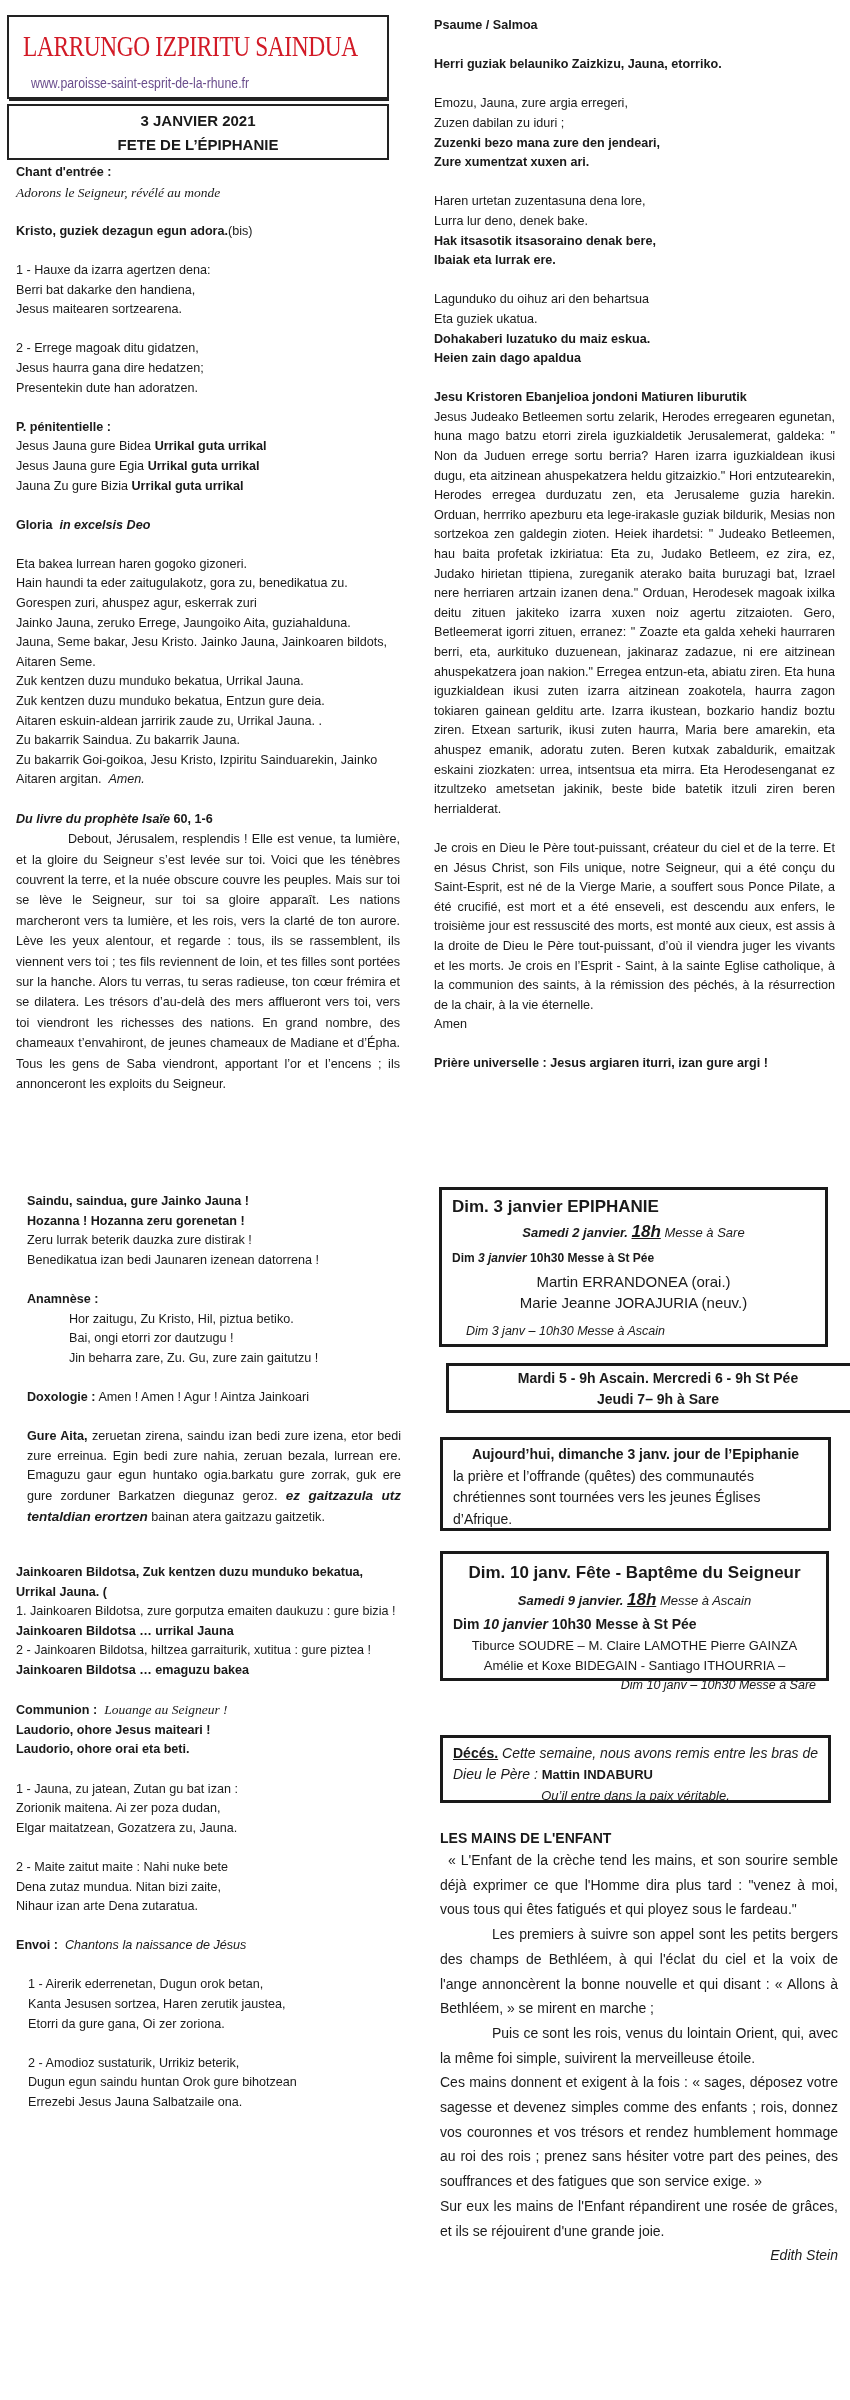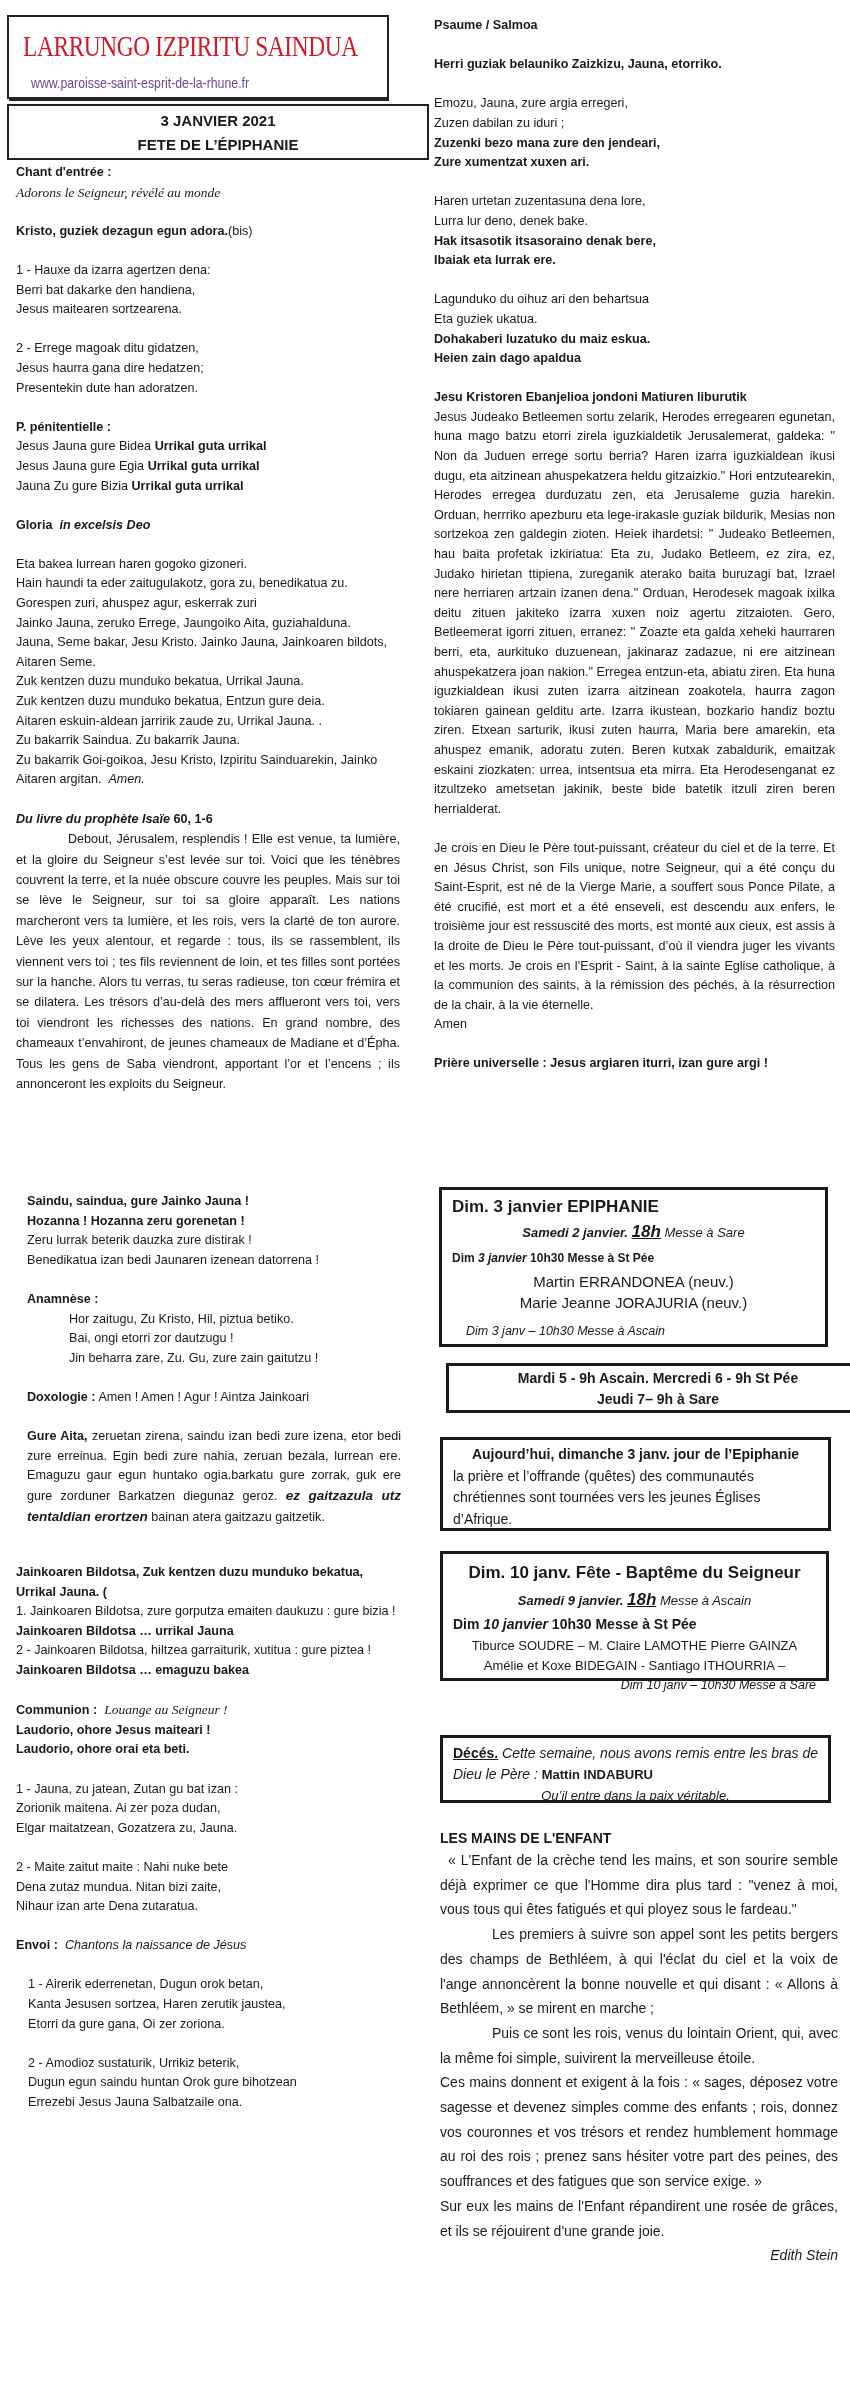--- a/index.html
+++ b/index.html
@@ -14,21 +14,21 @@
   .serif-i { font-family: "Liberation Serif", serif; font-style: italic; font-size: 13.5px; }
   .just { text-align: justify; }
   .gap { height: 19.6px; }
   .indent { text-indent: 52px; }
 
   
   .hdr-box { position: absolute; left: 7px; top: 15px; width: 382px; height: 84px; border: 2px solid #222; border-bottom: none; }
   .hdr-title { position: absolute; left: 14px; top: 12px; font-family: "Liberation Serif", serif; color: #d21a26; font-size: 30px; letter-spacing: -0.5px; transform: scaleX(0.78); transform-origin: left; white-space: nowrap; line-height: 34px; }
   .hdr-url { position: absolute; left: 22px; top: 56px; color: #6a4d8c; font-size: 15px; transform: scaleX(0.82); transform-origin: left; white-space: nowrap; }
   .hdr-shadow { position: absolute; left: 9px; top: 97px; width: 380px; height: 4px; background: #222; }
-  .date-box { position: absolute; left: 7px; top: 104px; width: 422px; height: 56px; border: 2.5px solid #222; text-align: center; font-weight: bold; font-size: 15px; line-height: 24px; padding-top: 3px; }
+  .date-box { position: absolute; left: 7px; top: 104px; width: 382px; height: 56px; border: 2.5px solid #222; text-align: center; font-weight: bold; font-size: 15px; line-height: 24px; padding-top: 3px; }
 
   
   .box { position: absolute; border: 3px solid #1a1a1a; }
   .box1 { left: 439px; top: 1187px; width: 389px; height: 160px; padding: 4px 10px; }
   .box2 { left: 446px; top: 1363px; width: 424px; height: 50px; text-align: center; font-weight: bold; font-size: 14px; line-height: 21px; padding-top: 2px; }
   .box3 { left: 440px; top: 1437px; width: 391px; height: 94px; padding: 4px 10px; font-size: 14px; line-height: 21.5px; }
   .box4 { left: 440px; top: 1551px; width: 389px; height: 130px; padding: 6px 10px; }
   .box5 { left: 440px; top: 1735px; width: 391px; height: 68px; padding: 5px 10px; font-size: 14px; line-height: 21px; }
   .big-head { font-weight: bold; font-size: 17px; line-height: 26px; }
   .u { text-decoration: underline; }
@@ -185,21 +185,21 @@
   </section>
   <div class="gap"></div>
   <div class="b">Prière universelle :  Jesus argiaren iturri, izan gure argi !</div>
 </div>
 
 <div class="box box1">
   <div class="big-head">Dim. 3 janvier   EPIPHANIE</div>
   <div style="text-align:center; font-size:13px; margin-top:2px;"><span class="bi">Samedi 2 janvier.</span> <span class="bi u" style="font-size:17px;">18h</span> <span class="i">Messe à Sare</span></div>
   <div style="margin-top:6px; font-size:12px;"><span class="b">Dim</span> <span class="bi">3 janvier</span> <span class="b">10h30  Messe à St Pée</span></div>
   <div style="text-align:center; font-size:15px; line-height:21px; margin-top:3px;">
-    <div>Martin ERRANDONEA (neuv.)</div>
+    <div>Martin ERRANDONEA (orai.)</div>
     <div>Marie Jeanne JORAJURIA (neuv.)</div>
   </div>
   <div class="i" style="margin-top:9px; padding-left:14px; font-size:12.5px;">Dim 3 janv – 10h30 Messe à Ascain</div>
 </div>
 
 <div class="box box2">
   <div>Mardi 5 - 9h   Ascain.  Mercredi 6 - 9h St Pée</div>
   <div>Jeudi 7– 9h à Sare</div>
 </div>
 

